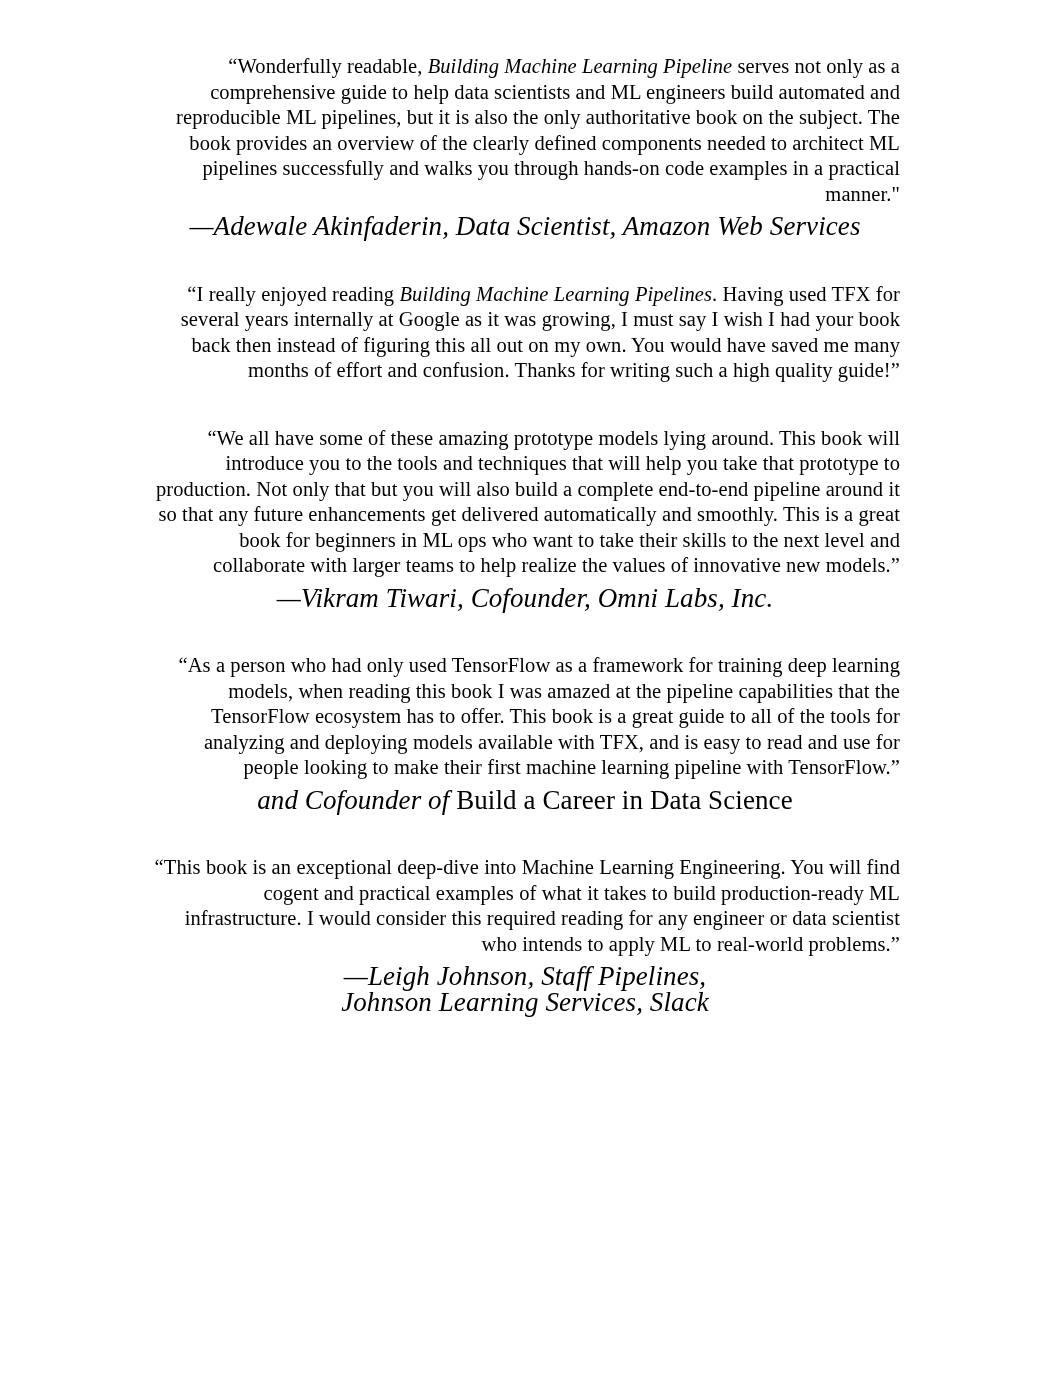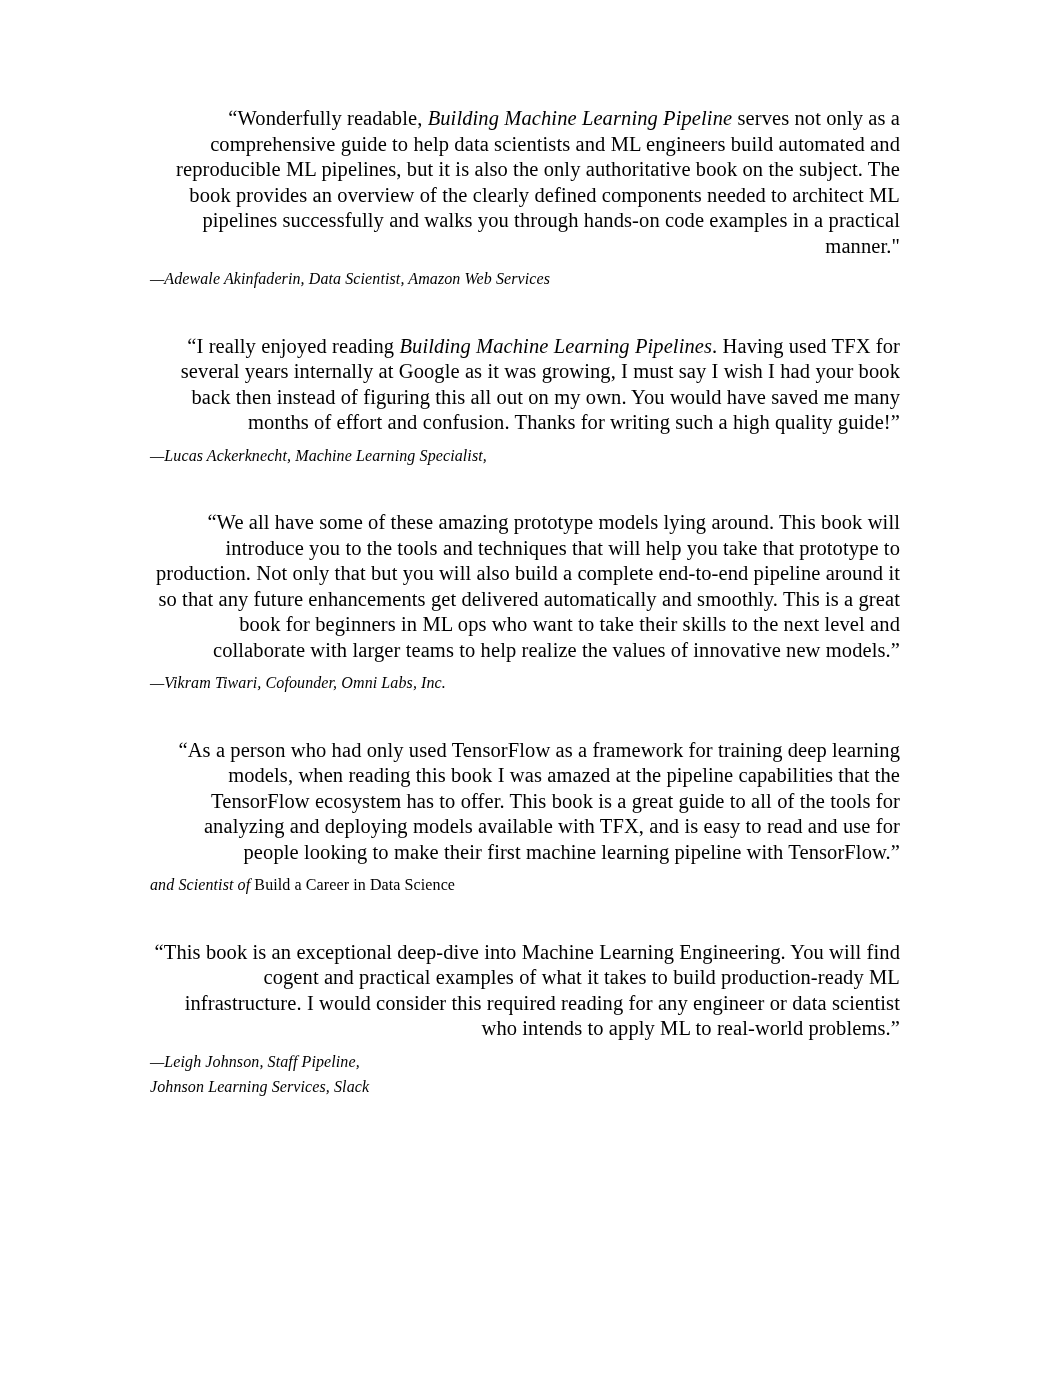--- a/index.html
+++ b/index.html
@@ -17,36 +17,36 @@
   .page {
     position: relative;
     width: 1050px;
     height: 1378px;
     background: #ffffff;
     overflow: hidden;
   }
   .content {
     width: 750px;
     margin: 0 auto;
-    padding-top: 106px;
+    padding-top: 54px;
   }
   .quote-block {
     margin: 0 0 42px 0;
   }
   .quote-text {
     margin: 0;
     text-align: right;
     font-size: 20.5px;
     line-height: 25.5px;
     letter-spacing: 0.1px;
   }
   .attribution {
     margin: 7px 0 0 0;
-    text-align: left;
-    font-size: 16px;
+    text-align: center;
+    font-size: 27px;
     line-height: 25.5px;
     letter-spacing: 0.1px;
   }
   .attr-line {
     display: block;
   }
   .i { font-style: italic; }
   .r { font-style: normal; }
 </style>
 </head>
@@ -58,40 +58,39 @@
     <section class="quote-block">
       <p class="quote-text"><span class="r">“Wonderfully readable, </span><span class="i">Building Machine Learning Pipeline</span><span class="r"> serves not only as a comprehensive guide to help data scientists and ML engineers build automated and reproducible ML pipelines, but it is also the only authoritative book on the subject. The book provides an overview of the clearly defined components needed to architect ML pipelines successfully and walks you through hands-on code examples in a practical manner."</span></p>
       <p class="attribution">
           <span class="attr-line"><span class="i">—Adewale Akinfaderin, Data Scientist, Amazon Web Services</span></span>
         </p>
     </section>
 
     <section class="quote-block">
       <p class="quote-text"><span class="r">“I really enjoyed reading </span><span class="i">Building Machine Learning Pipelines</span><span class="r">. Having used TFX for several years internally at Google as it was growing, I must say I wish I had your book back then instead of figuring this all out on my own. You would have saved me many months of effort and confusion. Thanks for writing such a high quality guide!”</span></p>
       <p class="attribution">
-          <span class="attr-line"><span class="i">—Lucas Ackerknecht, Machine Learning Specialist,</span></span>
         </p>
     </section>
 
     <section class="quote-block">
       <p class="quote-text"><span class="r">“We all have some of these amazing prototype models lying around. This book will introduce you to the tools and techniques that will help you take that prototype to production. Not only that but you will also build a complete end-to-end pipeline around it so that any future enhancements get delivered automatically and smoothly. This is a great book for beginners in ML ops who want to take their skills to the next level and collaborate with larger teams to help realize the values of innovative new models.”</span></p>
       <p class="attribution">
           <span class="attr-line"><span class="i">—Vikram Tiwari, Cofounder, Omni Labs, Inc.</span></span>
         </p>
     </section>
 
     <section class="quote-block">
       <p class="quote-text"><span class="r">“As a person who had only used TensorFlow as a framework for training deep learning models, when reading this book I was amazed at the pipeline capabilities that the TensorFlow ecosystem has to offer. This book is a great guide to all of the tools for analyzing and deploying models available with TFX, and is easy to read and use for people looking to make their first machine learning pipeline with TensorFlow.”</span></p>
       <p class="attribution">
-          <span class="attr-line"><span class="i">and Scientist of </span><span class="r">Build a Career in Data Science</span></span>
+          <span class="attr-line"><span class="i">and Cofounder of </span><span class="r">Build a Career in Data Science</span></span>
         </p>
     </section>
 
     <section class="quote-block">
       <p class="quote-text"><span class="r">“This book is an exceptional deep-dive into Machine Learning Engineering. You will find cogent and practical examples of what it takes to build production-ready ML infrastructure. I would consider this required reading for any engineer or data scientist who intends to apply ML to real-world problems.”</span></p>
       <p class="attribution">
-          <span class="attr-line"><span class="i">—Leigh Johnson, Staff Pipeline,</span></span>
+          <span class="attr-line"><span class="i">—Leigh Johnson, Staff Pipelines,</span></span>
           <span class="attr-line"><span class="i">Johnson Learning Services, Slack</span></span>
         </p>
     </section>
 
   </div>
 </div>
 
 </body></html>

